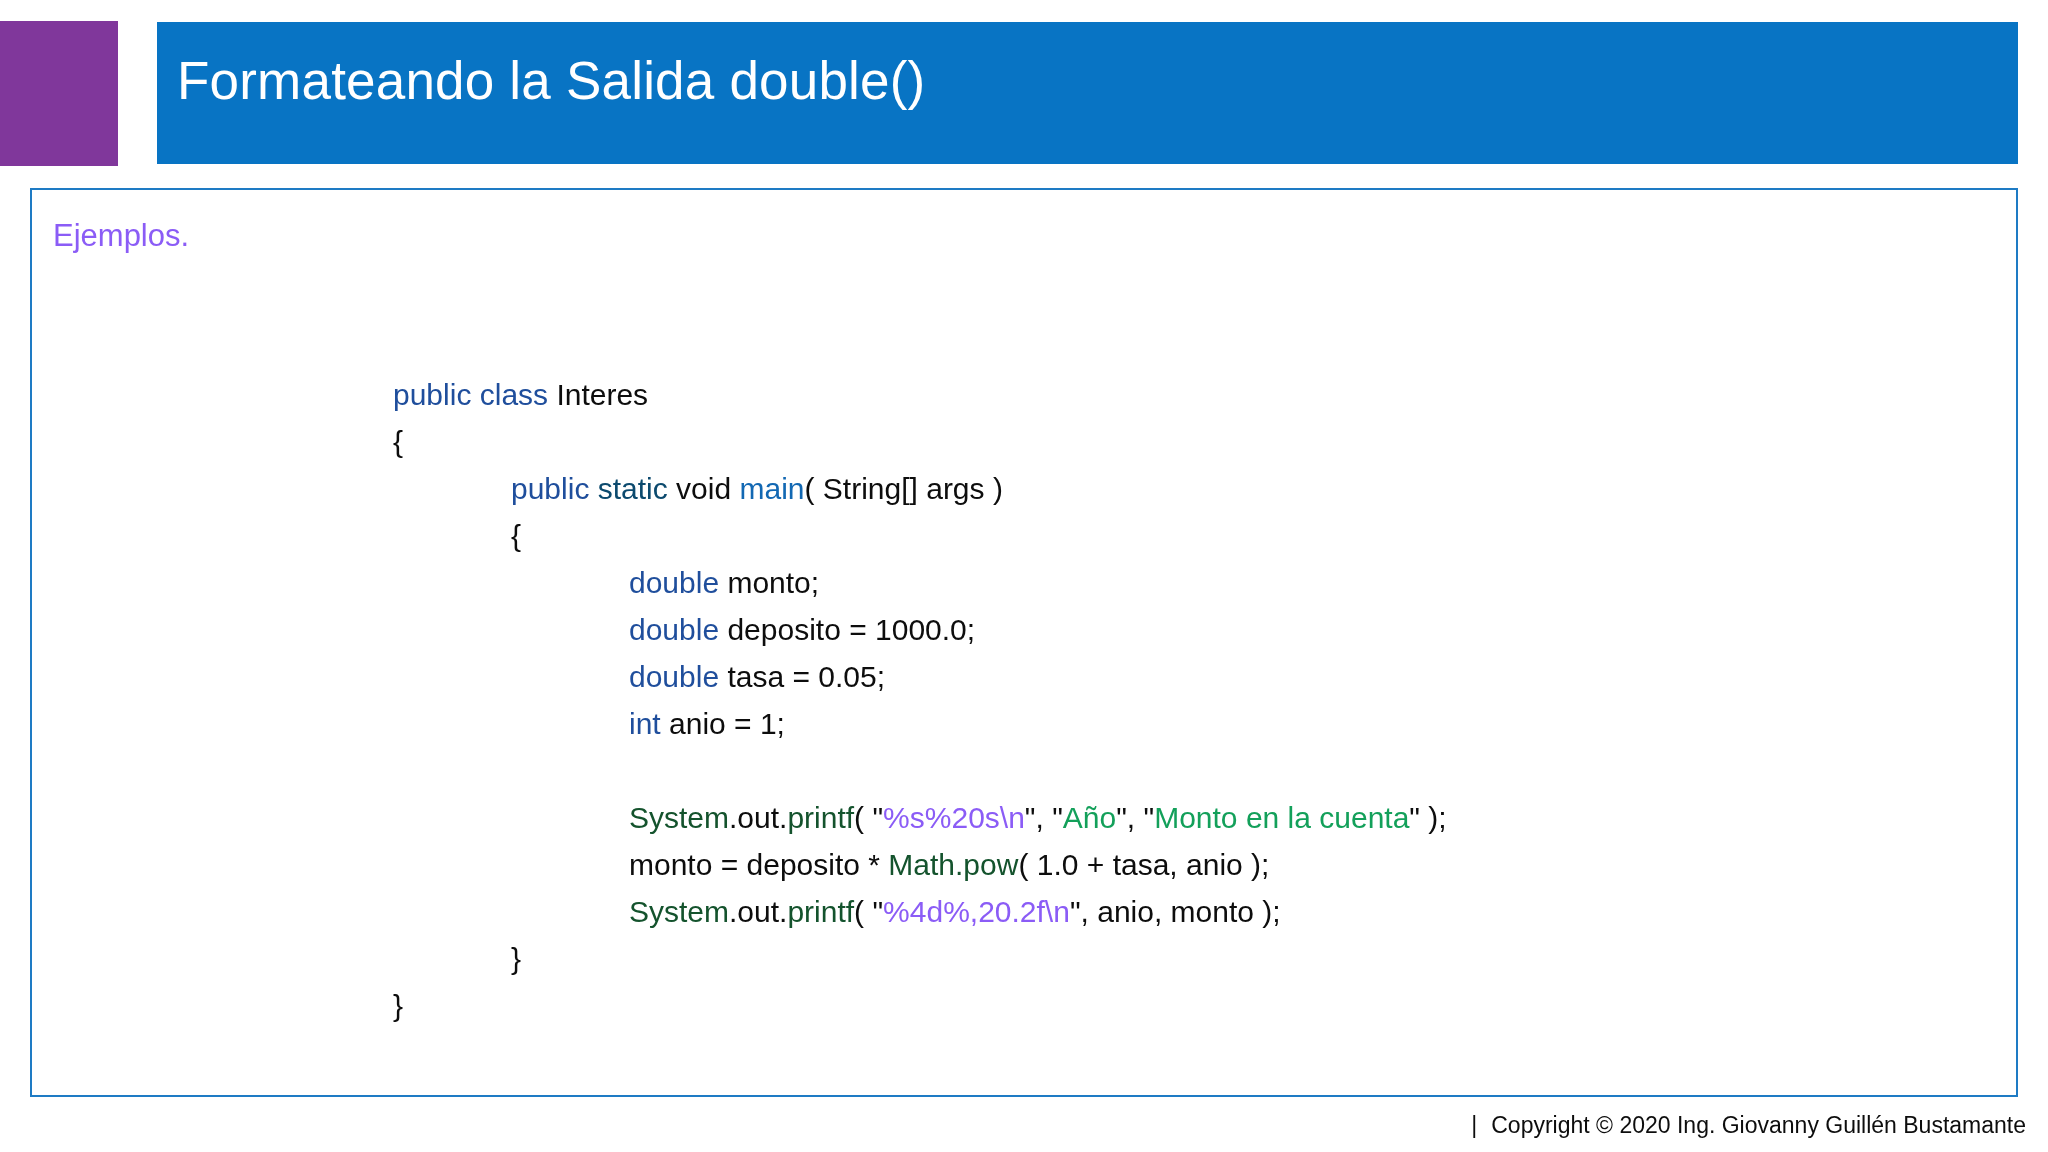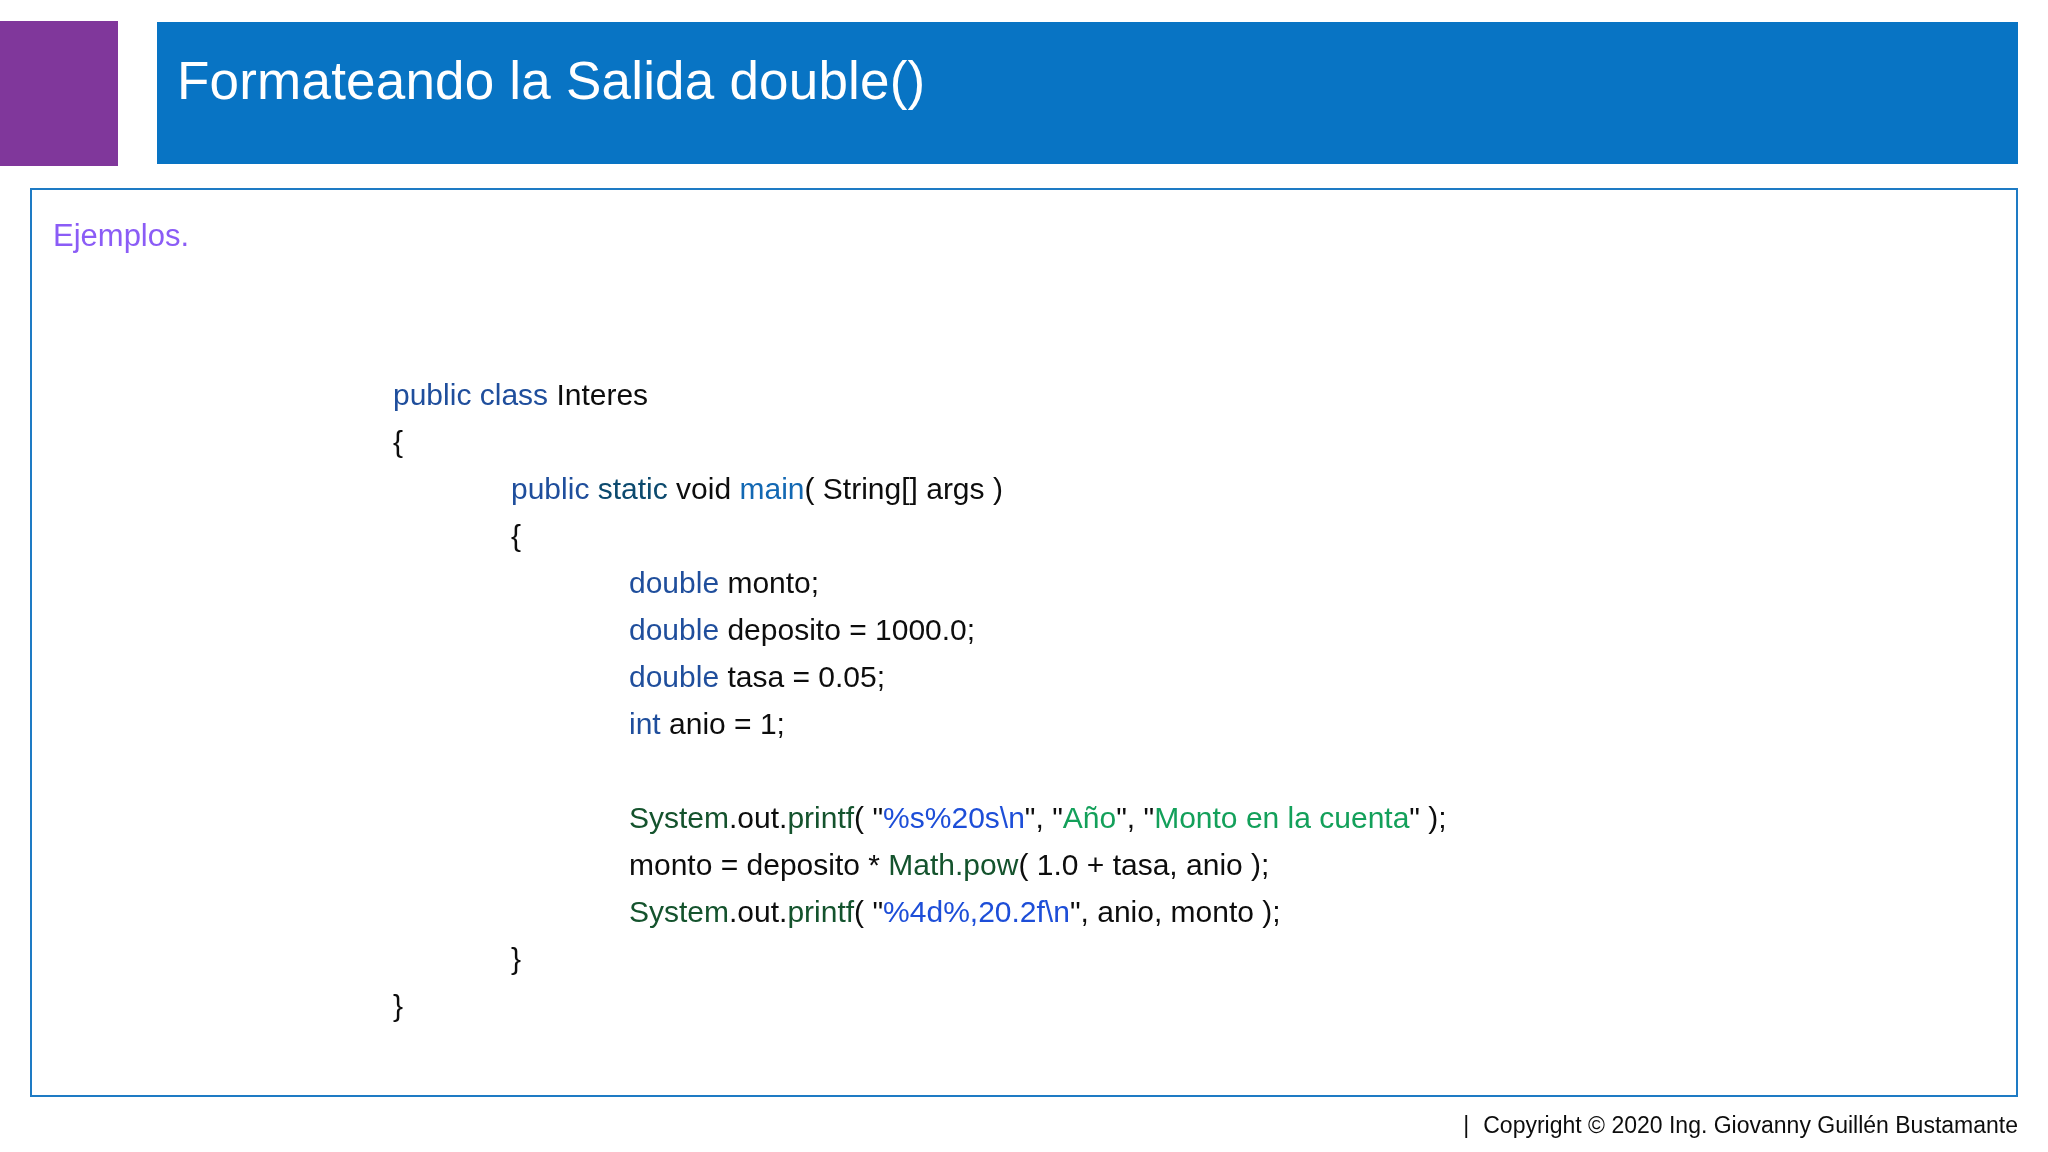--- a/index.html
+++ b/index.html
@@ -81,28 +81,28 @@
     white-space: pre;
     min-height: 47px;
   }
   .code-line.blank { height: 47px; }
 
   
   .kw   { color: #1F4E9C; }
   .kw-red { color: #0c4a6e; }
   .ident-blue { color: #1268B3; }
   .cls-red { color: #14532d; }
-  .str-blue { color: #1d4ed8; }
+  .str-blue { color: #8b5cf6; }
   .str-green { color: #13A05A; }
   .plain { color: #0d0d0d; }
 
   
   .footer {
     position: absolute;
-    right: 30px;
+    right: 22px;
     top: 1110px;
     font-size: 23px;
     line-height: 30px;
     color: #0d0d0d;
     white-space: nowrap;
     text-align: center;
   }
   .footer .sep { margin-right: 14px; }
 </style>
 </head>

